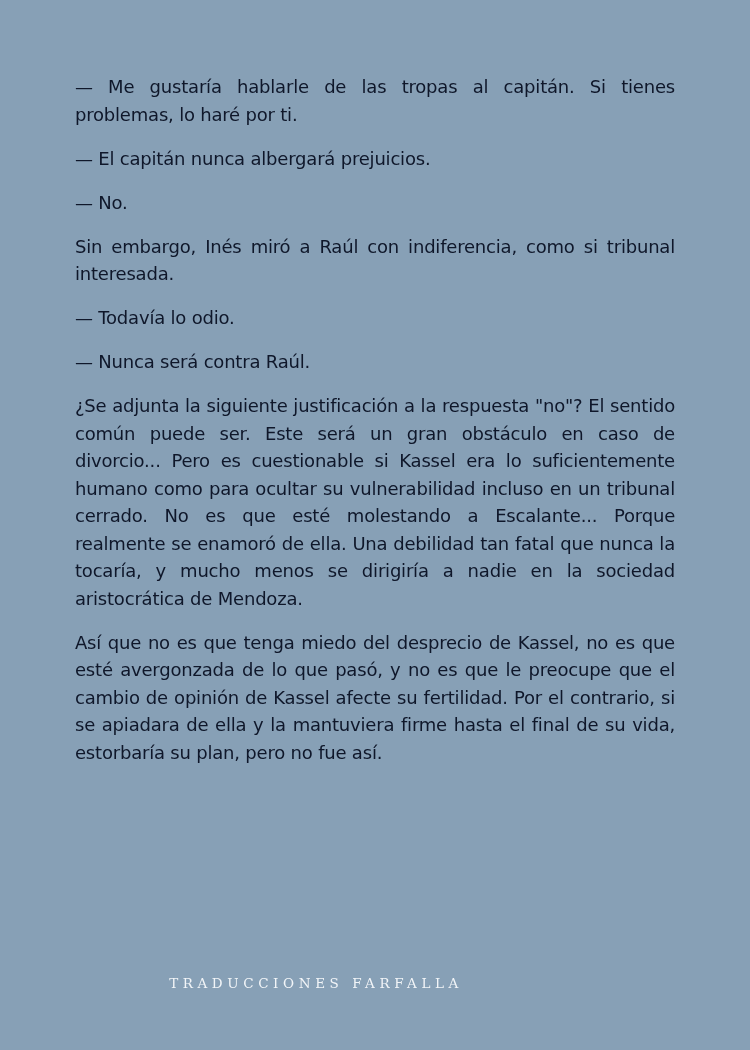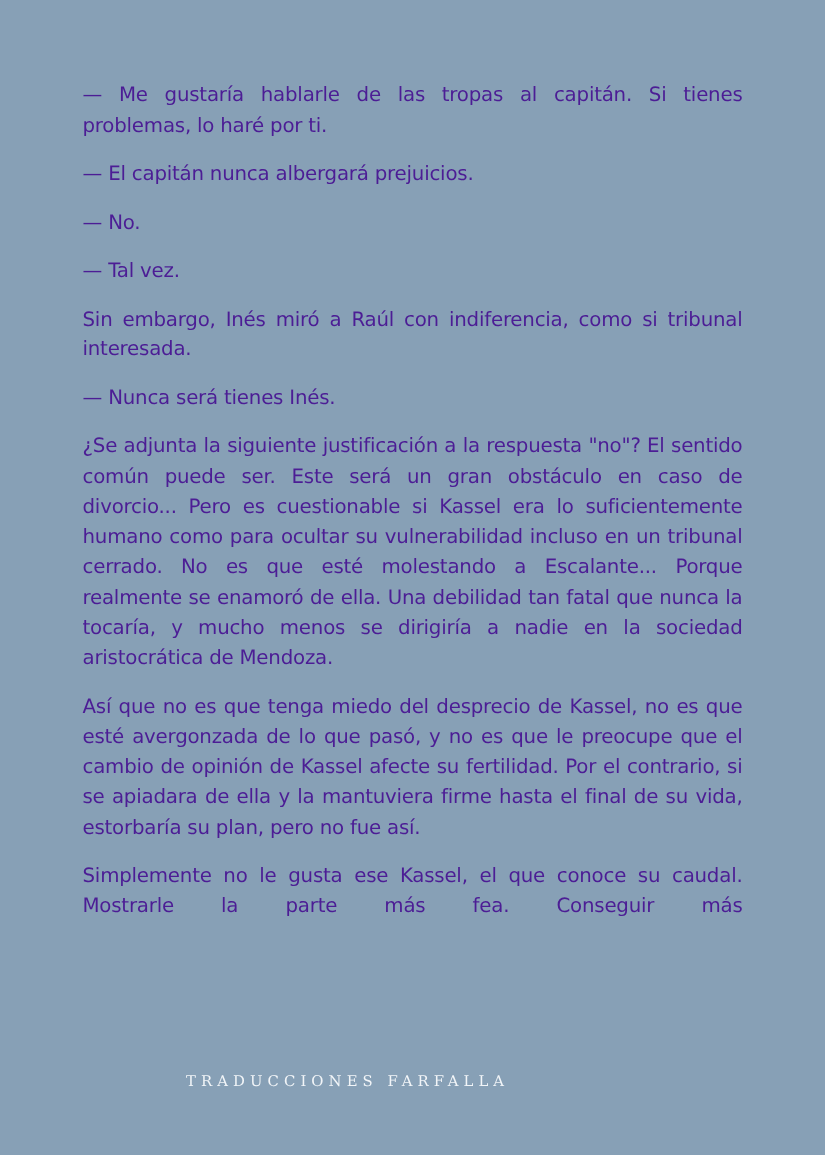--- a/index.html
+++ b/index.html
@@ -16,21 +16,21 @@
     .page {
       position: absolute;
       left: 75px;
       top: 73px;
       width: 600px;
     }
     .para {
       font-family: "DejaVu Sans", sans-serif;
       font-size: 18px;
       line-height: 27.5px;
-      color: #4c1d95;
+      color: #0f172a;
       text-align: justify;
       margin: 0 0 16.5px 0;
       letter-spacing: -0.2px;
       word-spacing: 0px;
     }
     .para.last {
       text-align-last: justify;
     }
     .footer {
       position: absolute;
@@ -44,21 +44,20 @@
       color: #f2f5f8;
     }
   </style>
 </head>
 <body>
 
 <div class="page">
   <p class="para">— Me gustaría hablarle de las tropas al capitán. Si tienes problemas, lo haré por ti.</p>
   <p class="para">— El capitán nunca albergará prejuicios.</p>
   <p class="para">— No.</p>
-  <p class="para">— Tal vez.</p>
   <p class="para">Sin embargo, Inés miró a Raúl con indiferencia, como si tribunal interesada.</p>
-  <p class="para">— Nunca será tienes Inés.</p>
+  <p class="para">— Todavía lo odio.</p>
+  <p class="para">— Nunca será contra Raúl.</p>
   <p class="para">¿Se adjunta la siguiente justificación a la respuesta "no"? El sentido común puede ser. Este será un gran obstáculo en caso de divorcio... Pero es cuestionable si Kassel era lo suficientemente humano como para ocultar su vulnerabilidad incluso en un tribunal cerrado. No es que esté molestando a Escalante... Porque realmente se enamoró de ella. Una debilidad tan fatal que nunca la tocaría, y mucho menos se dirigiría a nadie en la sociedad aristocrática de Mendoza.</p>
   <p class="para">Así que no es que tenga miedo del desprecio de Kassel, no es que esté avergonzada de lo que pasó, y no es que le preocupe que el cambio de opinión de Kassel afecte su fertilidad. Por el contrario, si se apiadara de ella y la mantuviera firme hasta el final de su vida, estorbaría su plan, pero no fue así.</p>
-  <p class="para last">Simplemente no le gusta ese Kassel, el que conoce su caudal. Mostrarle la parte más fea. Conseguir más</p>
 </div>
 
 <div class="footer">TRADUCCIONES FARFALLA</div>
 
 </body></html>

